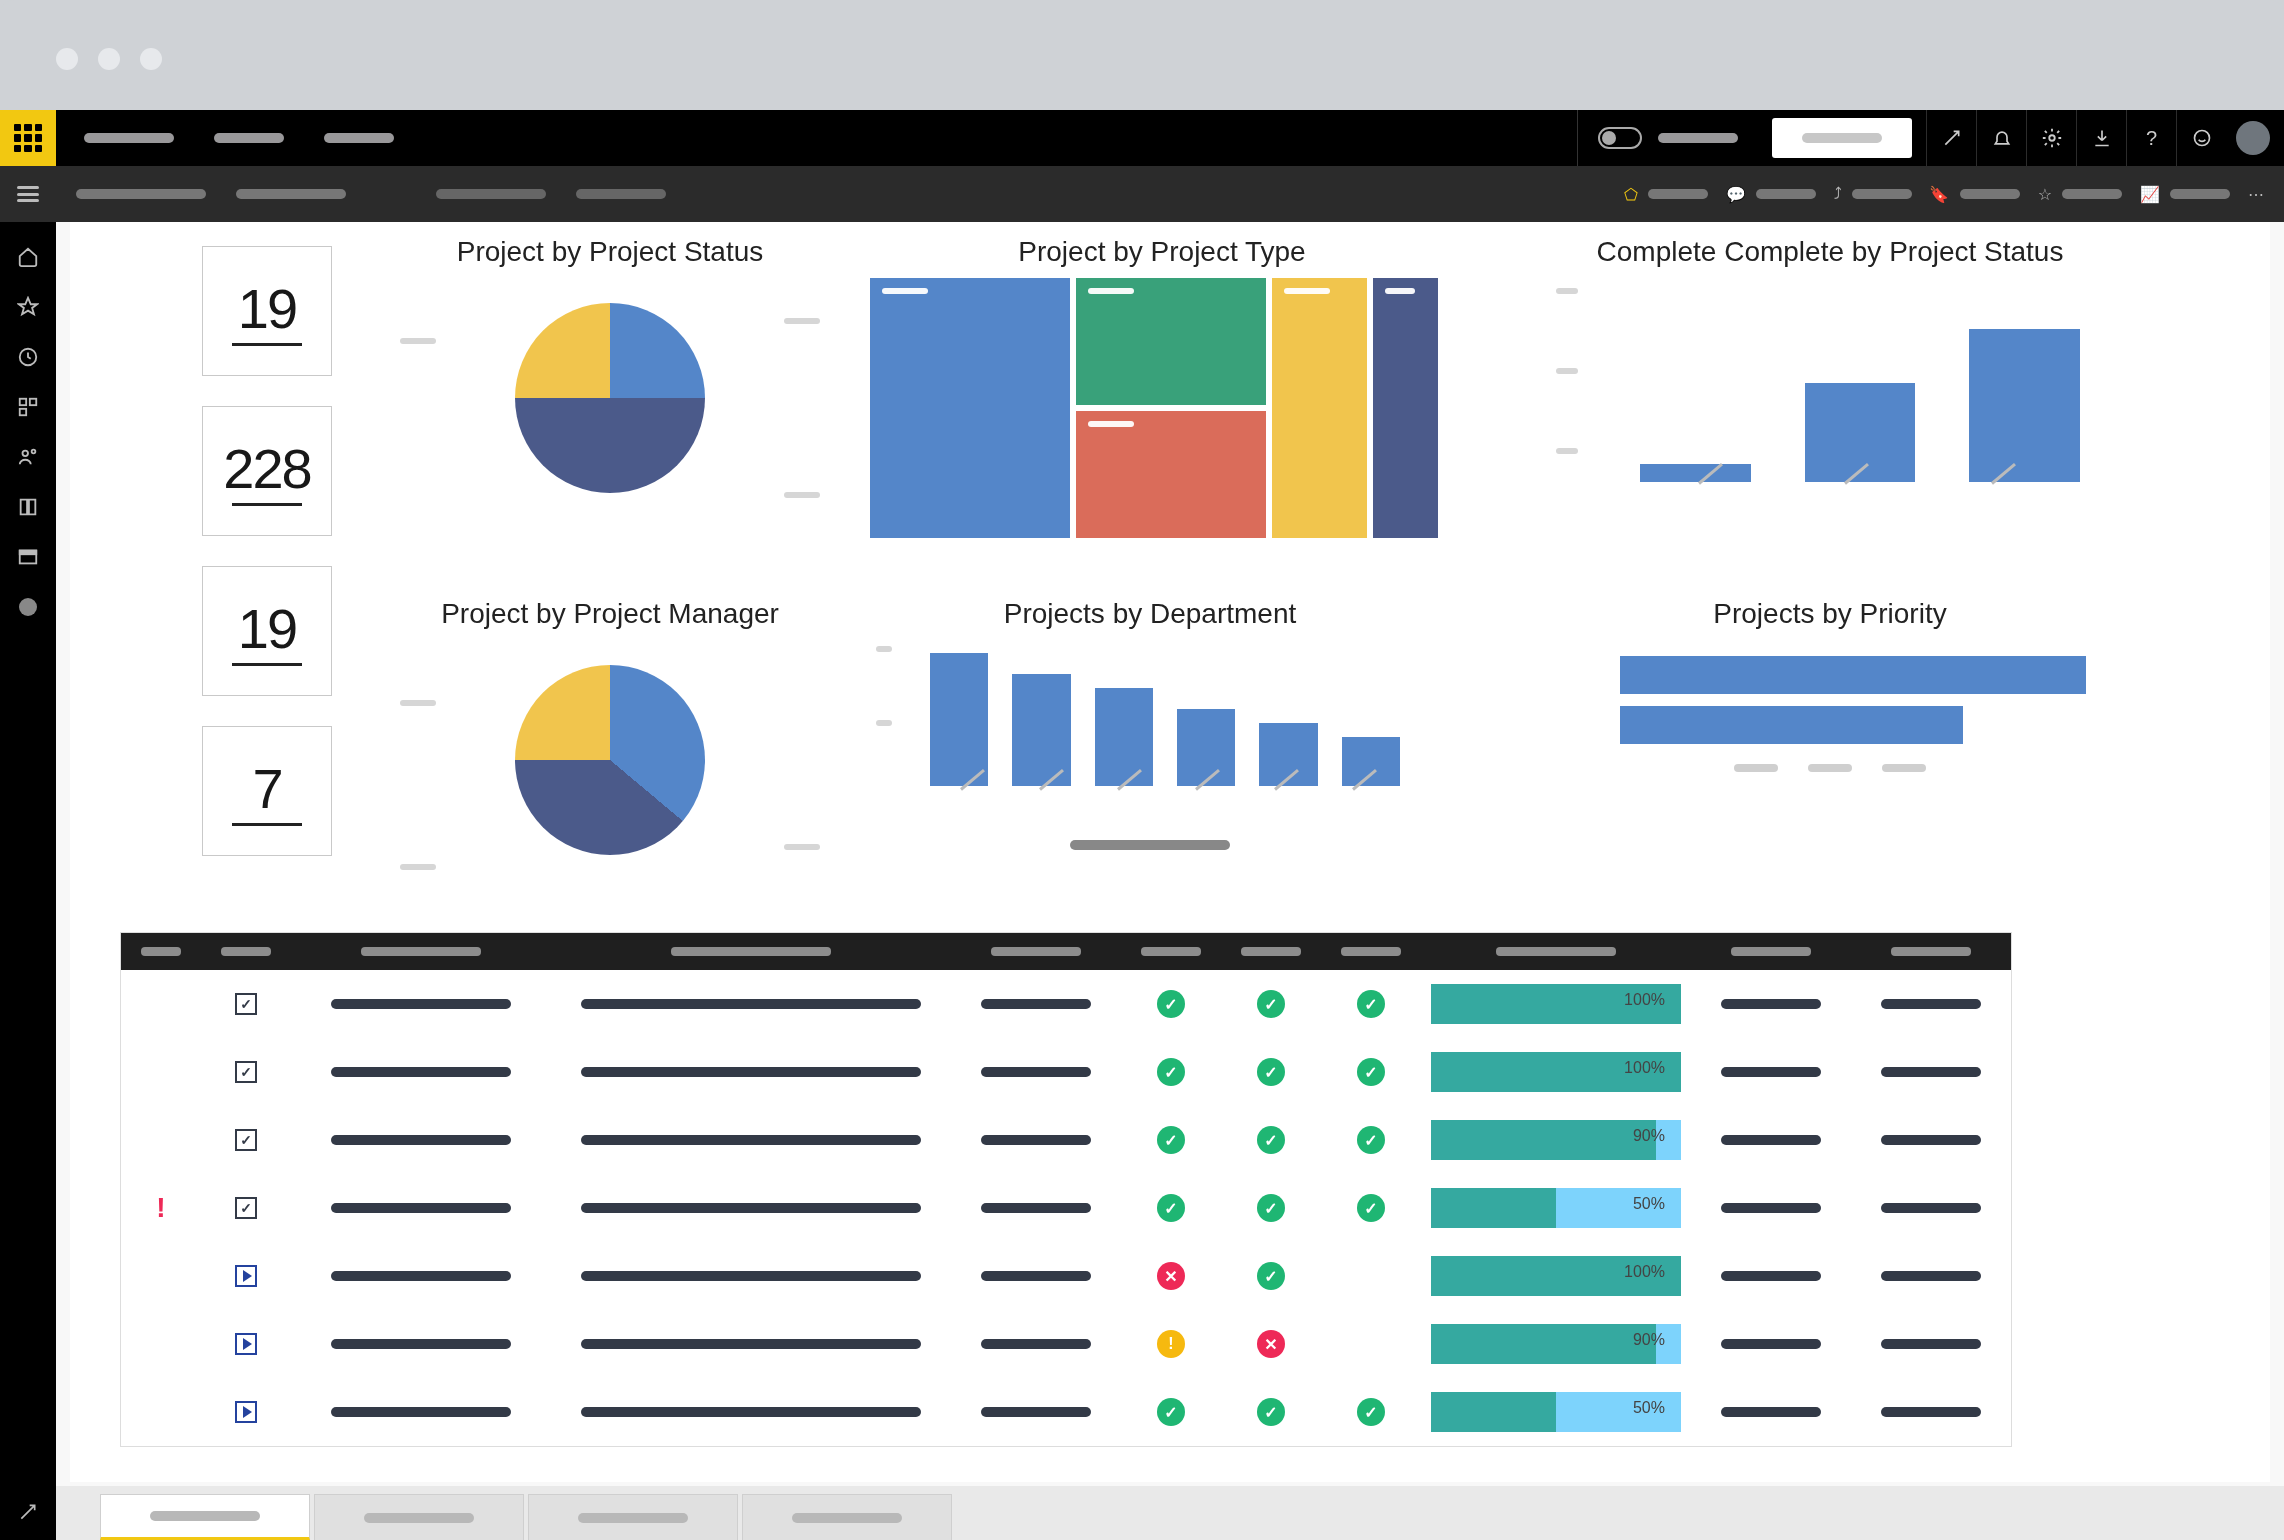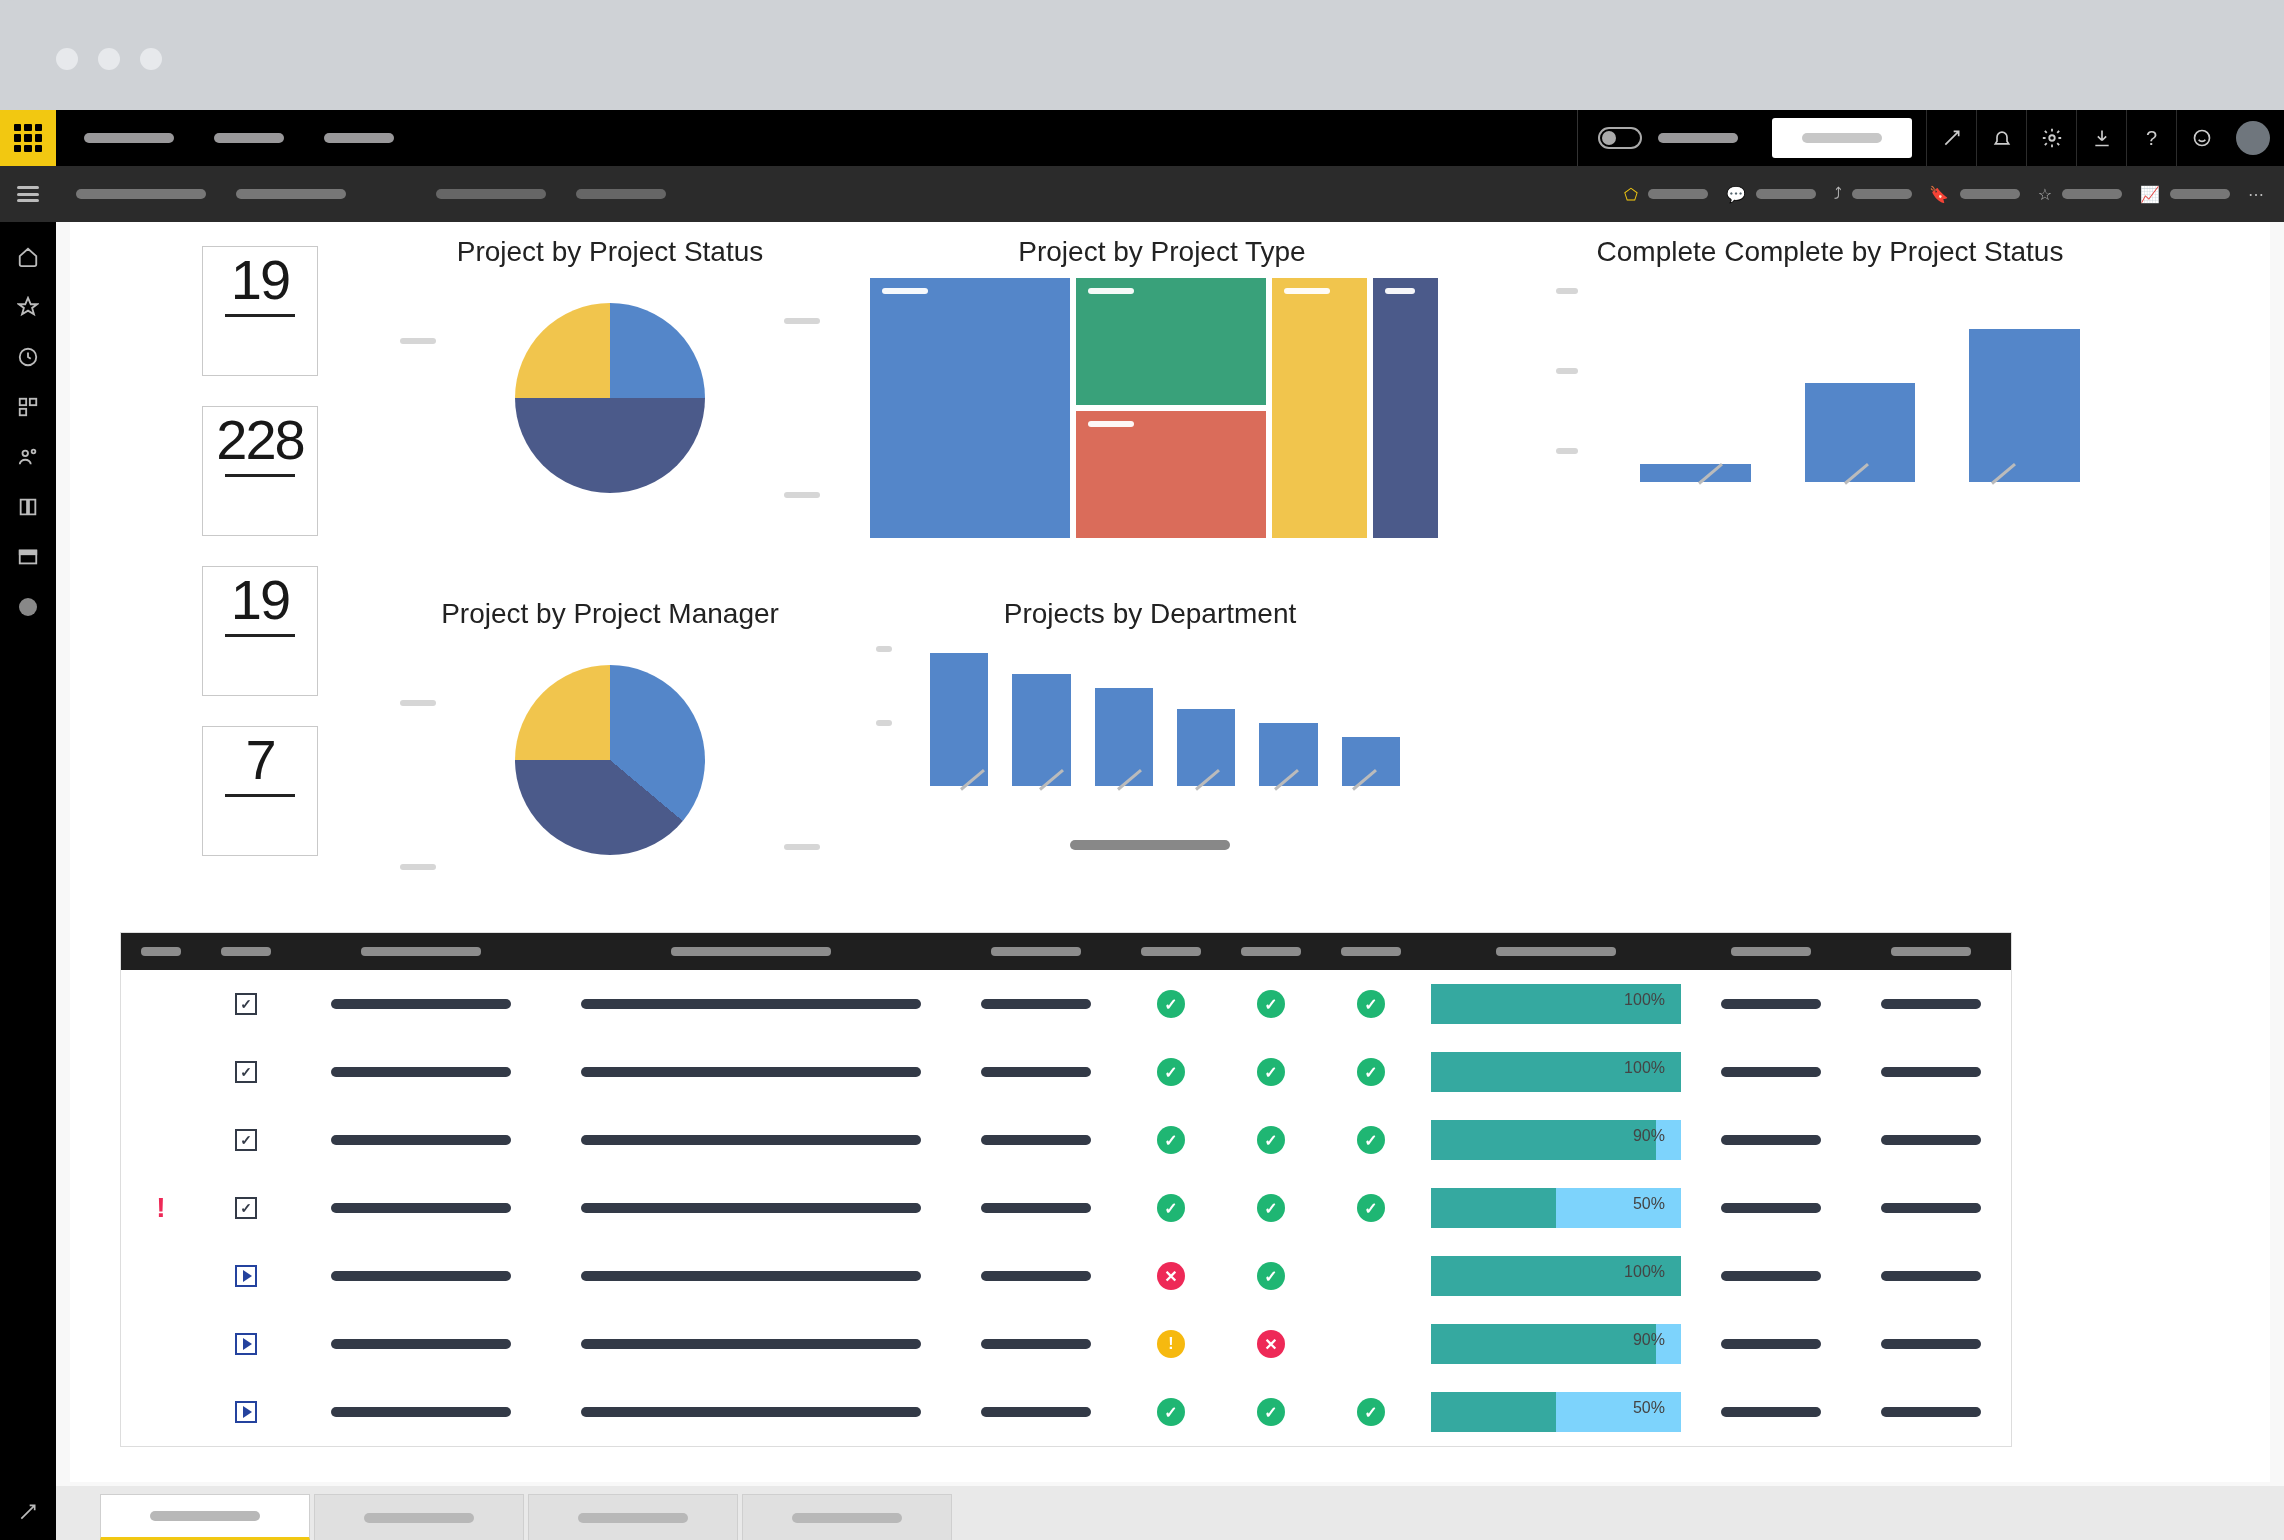--- a/index.html
+++ b/index.html
@@ -42,21 +42,21 @@
   .main-wrap { flex: 1; display: flex; background: #fff; overflow:hidden; }
   .side-rail { width: 56px; background: #000; display: flex; flex-direction: column; align-items: center; gap: 28px; padding-top: 24px; position:relative; }
   .side-icon { color: #bbb; }
   .side-rail .expand { position:absolute; bottom:18px; color:#bbb; }
   
   .report-area { flex: 1; background: #f8f8f8; position: relative; overflow:hidden; }
   .canvas { position:absolute; top:0; left:14px; right:14px; bottom:58px; background:#fff; padding: 18px 50px 20px 50px; }
   
   
   .kpi-col { position:absolute; left:132px; top:24px; display:flex; flex-direction:column; gap:30px; }
-  .kpi-card { width:116px; height:130px; border:1px solid #c9c9c9; display:flex; flex-direction:column; align-items:center; justify-content:flex-start; background:#fff; }
+  .kpi-card { width:130px; height:130px; border:1px solid #c9c9c9; display:flex; flex-direction:column; align-items:center; justify-content:center; background:#fff; }
   .kpi-val { font-size:56px; font-weight:400; color:#181818; letter-spacing:-2px; }
   .kpi-card .underline { width:70px; height:3px; background:#222; margin-top:2px; }
   
   .chart-title { font-size:28px; color:#222; text-align:center; font-weight:400; margin-bottom:10px; }
   
   .tile { position:absolute; }
   .tile-status { left:330px; top:14px; width:420px; }
   .tile-type   { left:800px; top:14px; width:584px; }
   .tile-percent{ left:1480px; top:14px; width:560px; }
   .tile-manager{ left:330px; top:376px; width:420px; }
@@ -394,20 +394,36 @@
         <div class="tile tile-manager">
           <div class="chart-title">Project by Project Manager</div>
           <div class="pie-wrap">
             <div class="legend-tick" style="left:0; top:60px"></div>
             <div class="legend-tick" style="left:0; bottom:10px"></div>
             <div class="legend-tick" style="right:0; bottom:30px"></div>
             <div class="pie" style="background:conic-gradient(#5486c9 0 130deg,#4b5a8a 130deg 270deg,#f1c54d 270deg 360deg)"></div>
           </div>
         </div>
 
+        <div class="tile tile-prio">
+          <div class="chart-title">Projects by Priority</div>
+          <div class="hbars">
+            <div class="hbar-row">
+                <div class="hbar" style="width:95%"></div>
+              </div>
+            <div class="hbar-row">
+                <div class="hbar" style="width:70%"></div>
+              </div>
+          </div>
+          <div class="legend-row">
+              <span></span>
+              <span></span>
+              <span></span>
+            </div>
+        </div>
 
         <table class="proj-table" cellspacing="0">
           <colgroup>
             <col style="width:80px">
               <col style="width:90px">
               <col style="width:260px">
               <col style="width:400px">
             <col style="width:170px">
               <col style="width:100px">
               <col style="width:100px">

